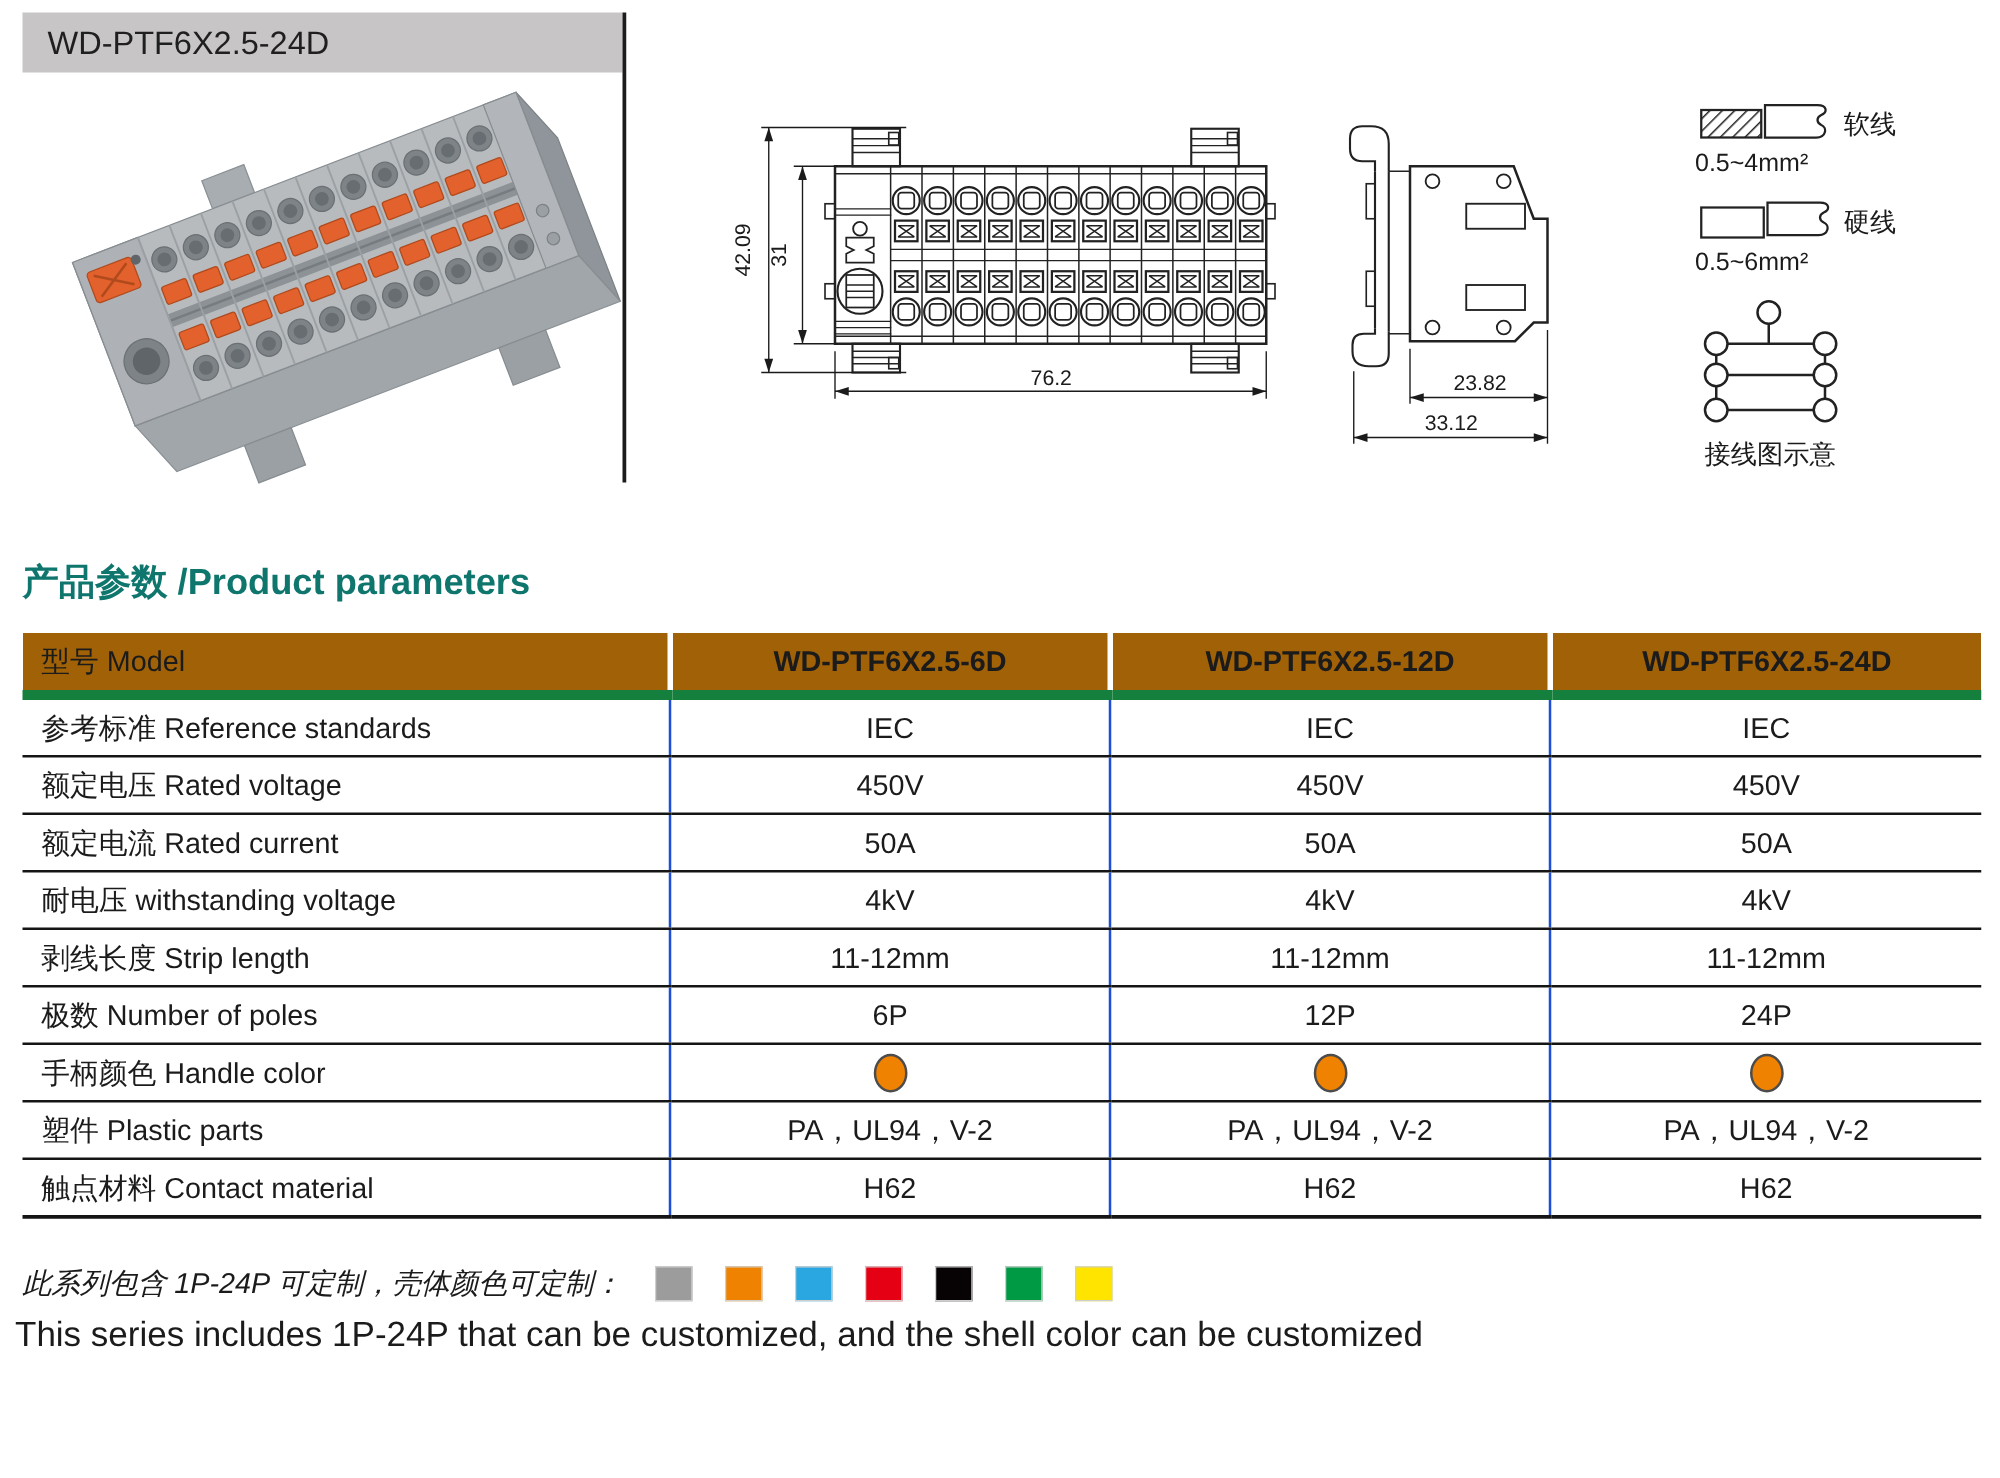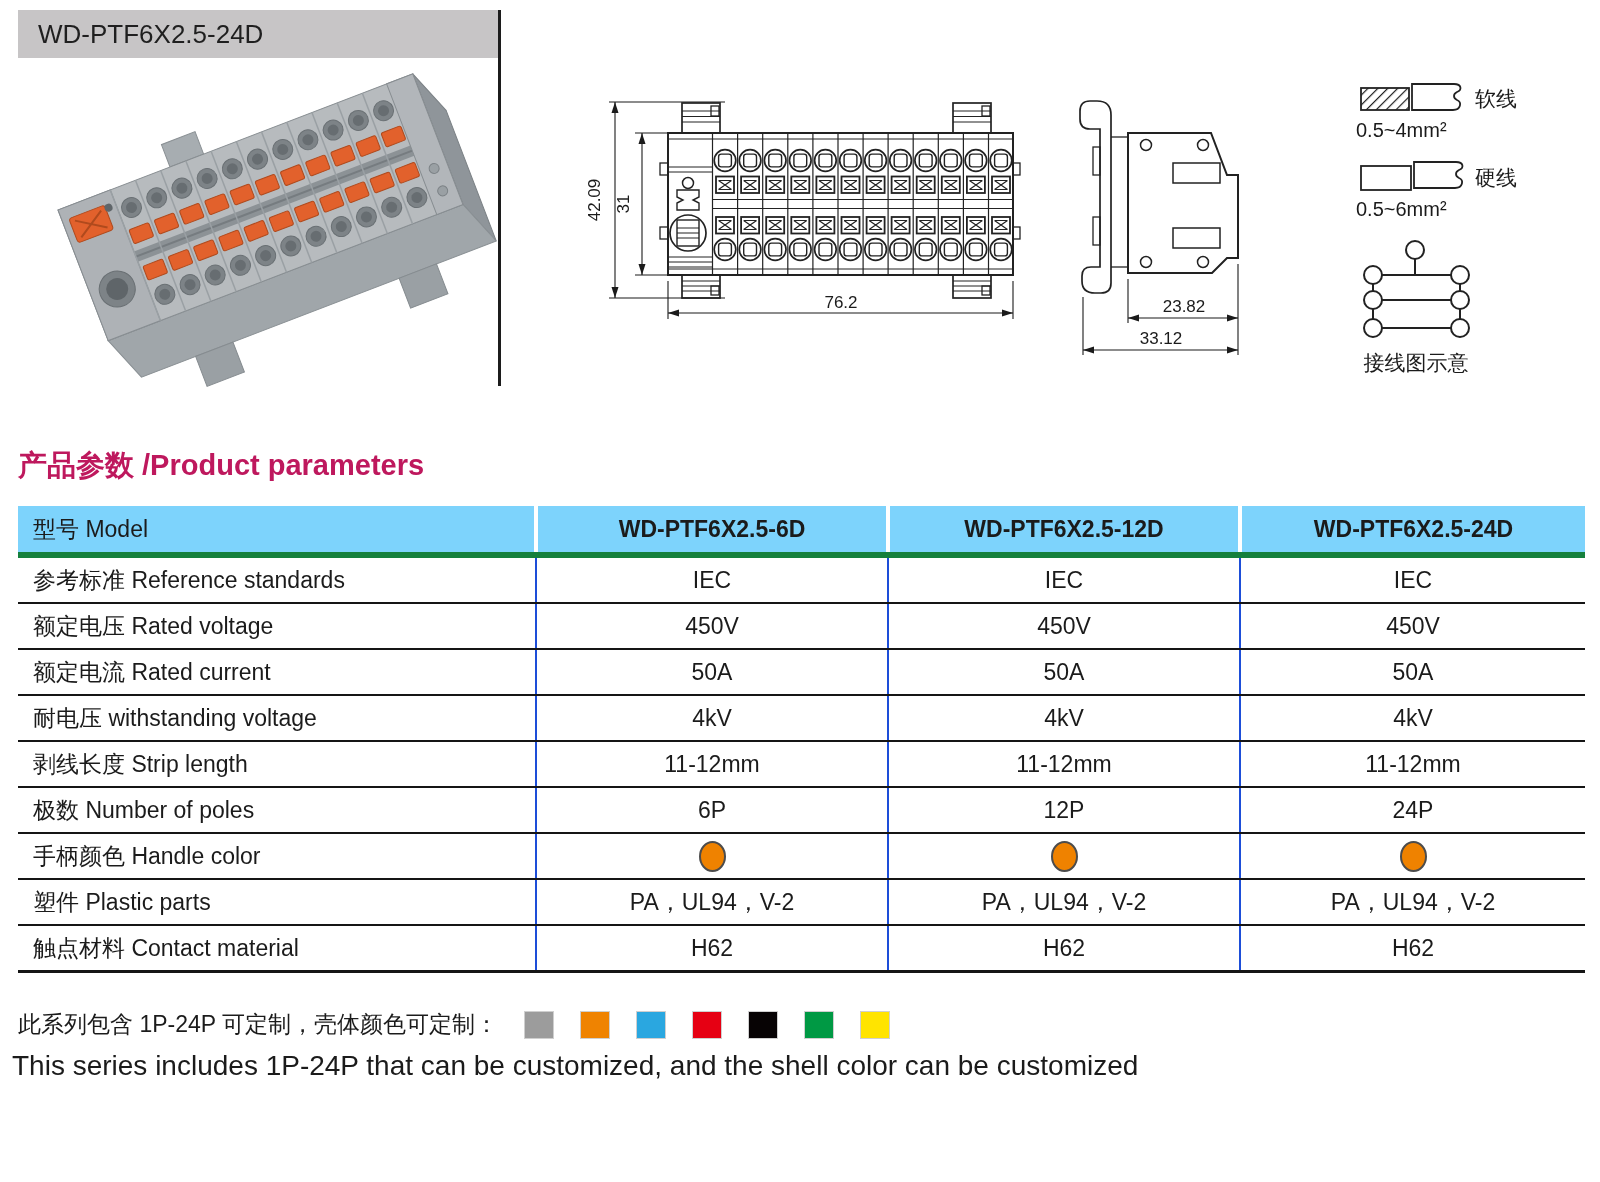--- a/index.html
+++ b/index.html
@@ -4,31 +4,31 @@
 <style>
   html,body{margin:0;padding:0;background:#ffffff;}
   body{font-family:"Liberation Sans","DejaVu Sans",sans-serif;color:#1b1b1b;}
   .page{position:relative;width:1600px;height:1182px;background:#fff;overflow:hidden;}
   .abs{position:absolute;}
   .hdr{position:absolute;background:#c7c5c6;height:48px;line-height:48px;font-size:26px;color:#1f1f1f;}
   .hdr-left{left:18px;top:10px;width:480px;padding-left:20px;box-sizing:border-box;}
   .hdr-right{left:502px;top:10px;width:1083px;text-align:center;}
   .vdiv{position:absolute;left:498px;top:10px;width:3px;height:376px;background:#1c1c1c;}
   .top{position:relative;height:420px;}
-  .section-heading{margin:26px 0 0 18px;font-size:29px;font-weight:bold;color:#be185d;}
+  .section-heading{margin:26px 0 0 18px;font-size:29px;font-weight:bold;color:#0f766e;}
   table.params{border-collapse:collapse;table-layout:fixed;width:1567px;margin:20px 0 0 18px;}
   table.params th,table.params td{height:44px;font-size:23px;font-weight:400;text-align:center;padding:0;overflow:hidden;white-space:nowrap;}
-  table.params thead th{height:46px;background:#7dd3fc;border-bottom:6px solid #15803d;}
+  table.params thead th{height:46px;background:#a16207;border-bottom:8px solid #15803d;}
   table.params thead th + th{border-left:4px solid #ffffff;font-weight:bold;}
   table.params tbody td{border-bottom:2px solid #151515;}
   table.params tbody td + td{border-left:2px solid #1d4ed8;}
   table.params tbody tr:last-child td{border-bottom:3px solid #151515;}
   .cl{text-align:left !important;padding-left:15px !important;}
   .dot{display:inline-block;width:27px;height:31px;border-radius:50%;border:2px solid #4c4c4c;vertical-align:middle;box-sizing:border-box;}
-  .note{margin:36px 0 0 18px;display:flex;align-items:center;gap:26px;font-size:23px;}
+  .note{margin:36px 0 0 18px;display:flex;align-items:center;gap:26px;font-size:23px;font-style:italic;}
   .note .txt{white-space:nowrap;}
   .sw{width:30px;height:28px;display:inline-block;border:1px solid #cfcfcf;box-sizing:border-box;flex:0 0 auto;}
   .note-en{margin:10px 0 0 12px;font-size:28px;}
   svg text{font-family:"Liberation Sans","DejaVu Sans",sans-serif;fill:#1b1b1b;}
 </style>
 </head>
 <body>
 
 <div class="page">
 

